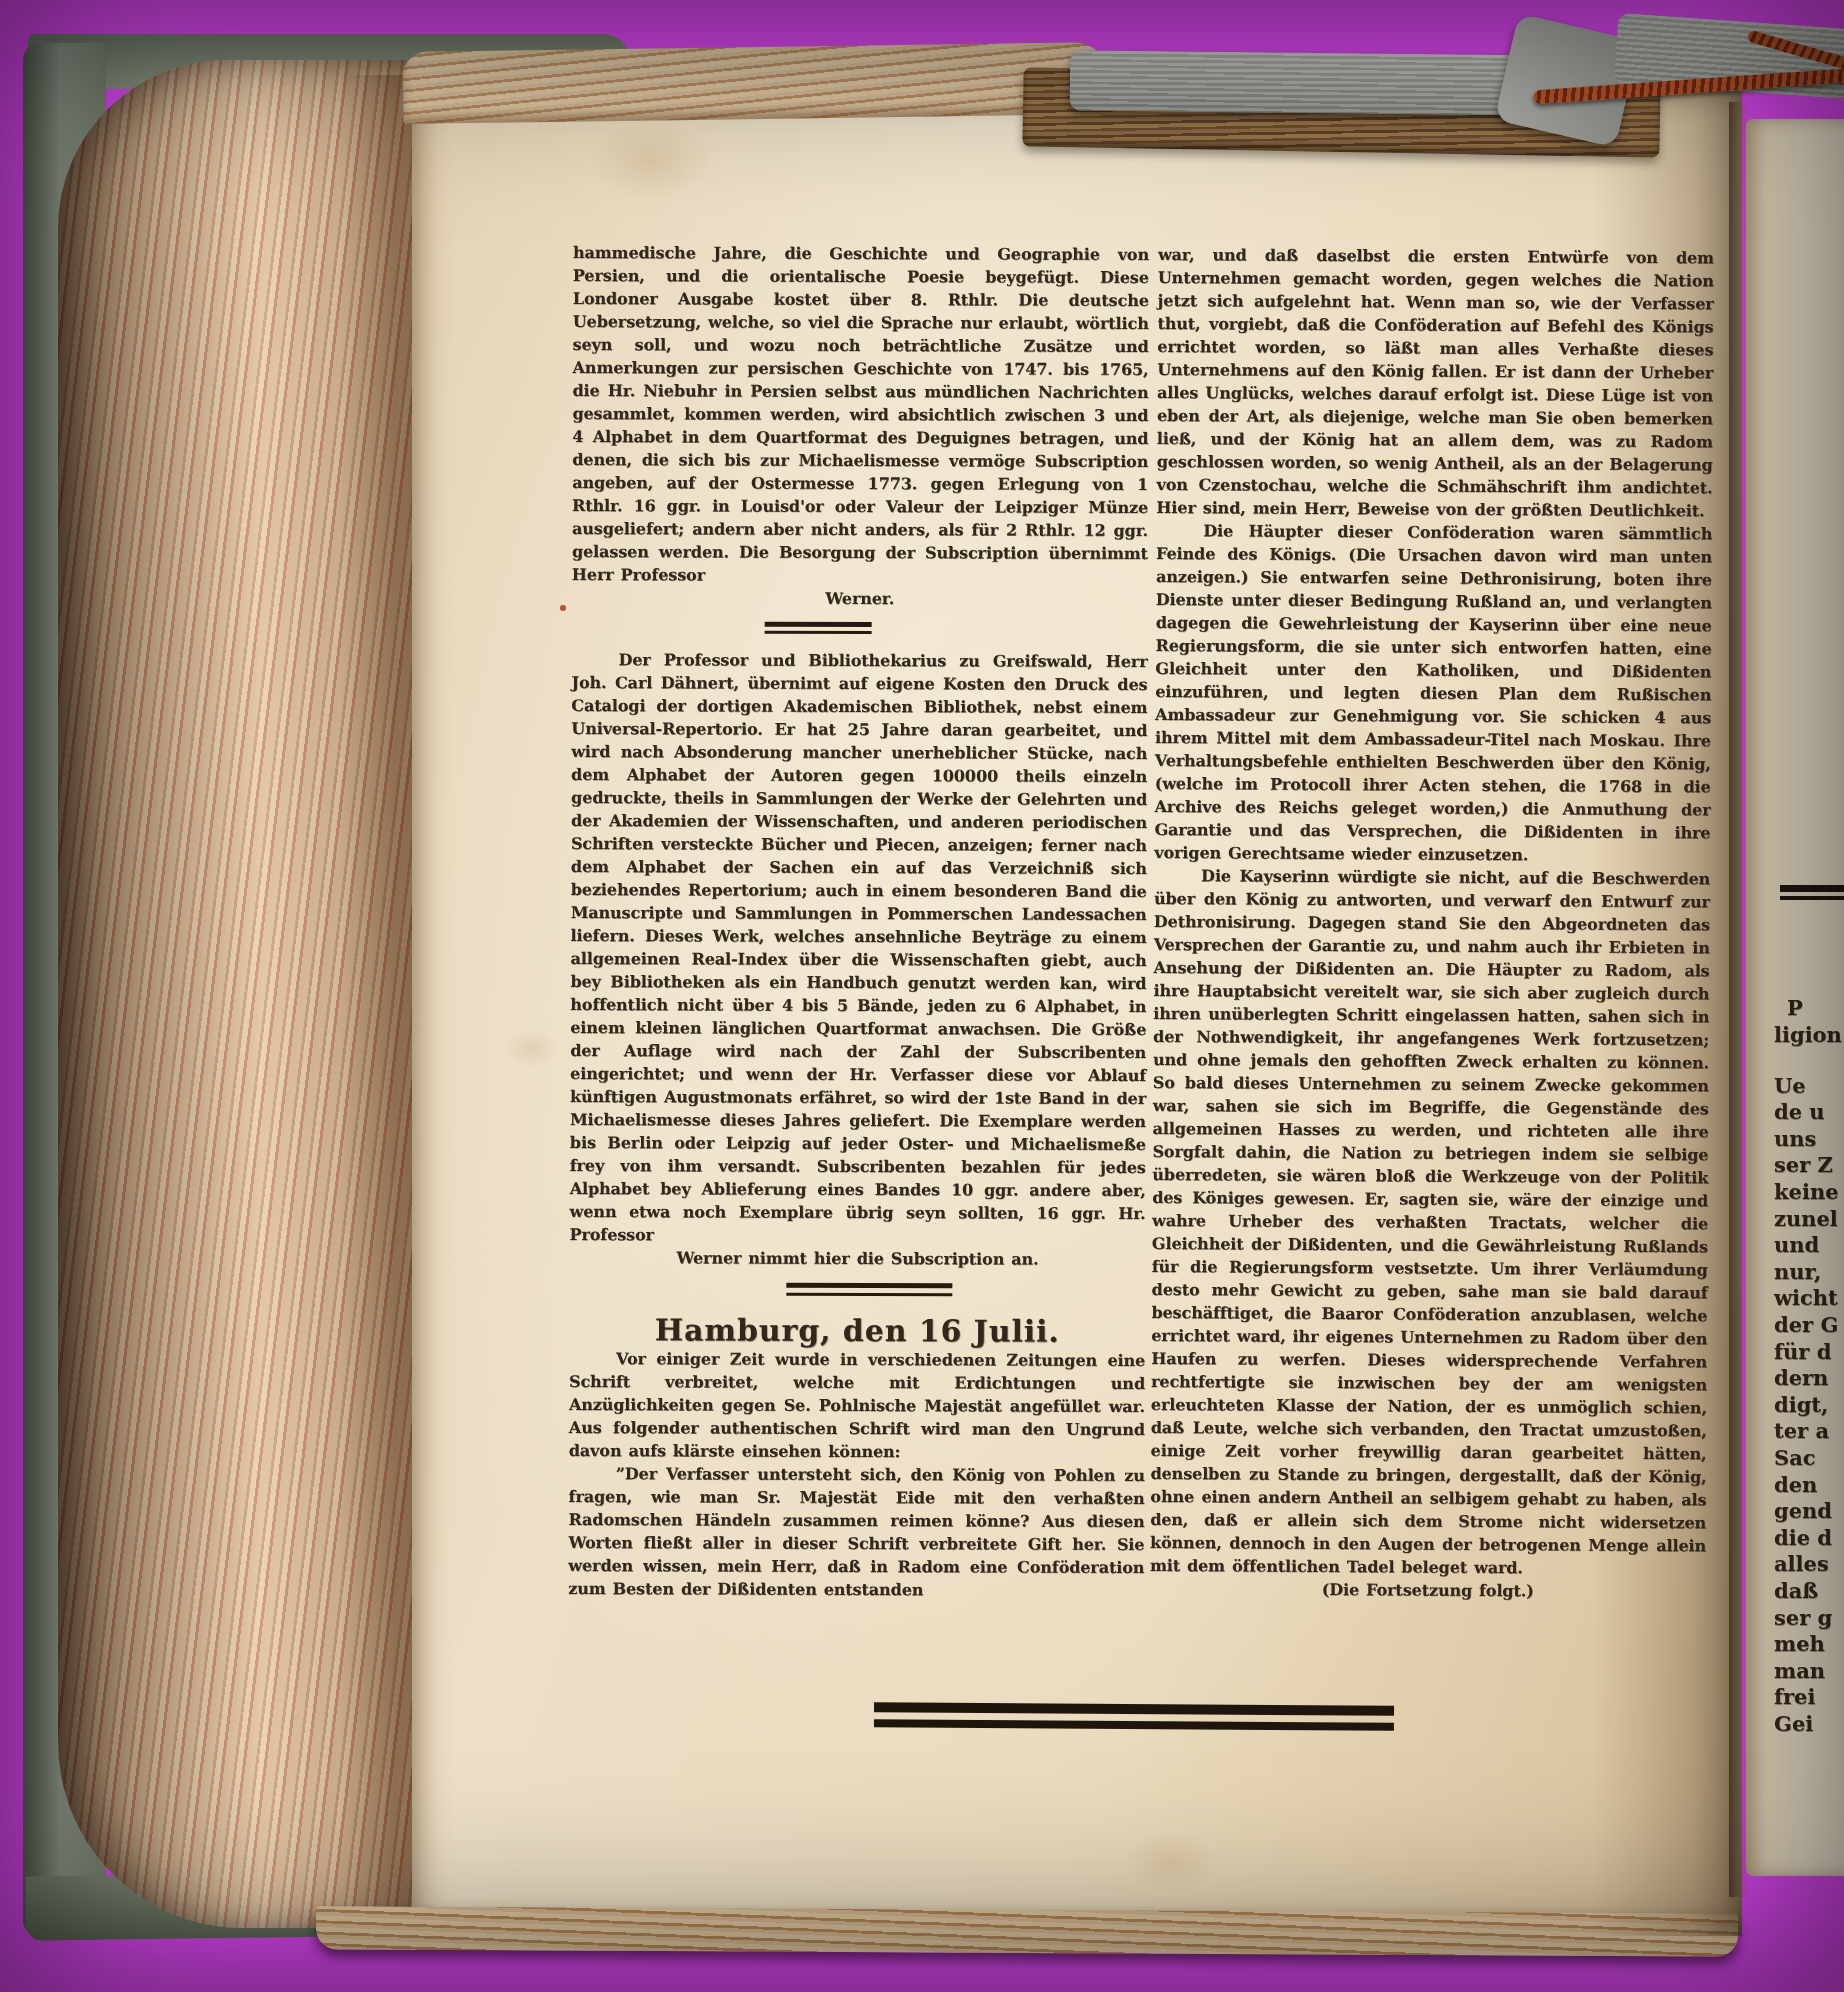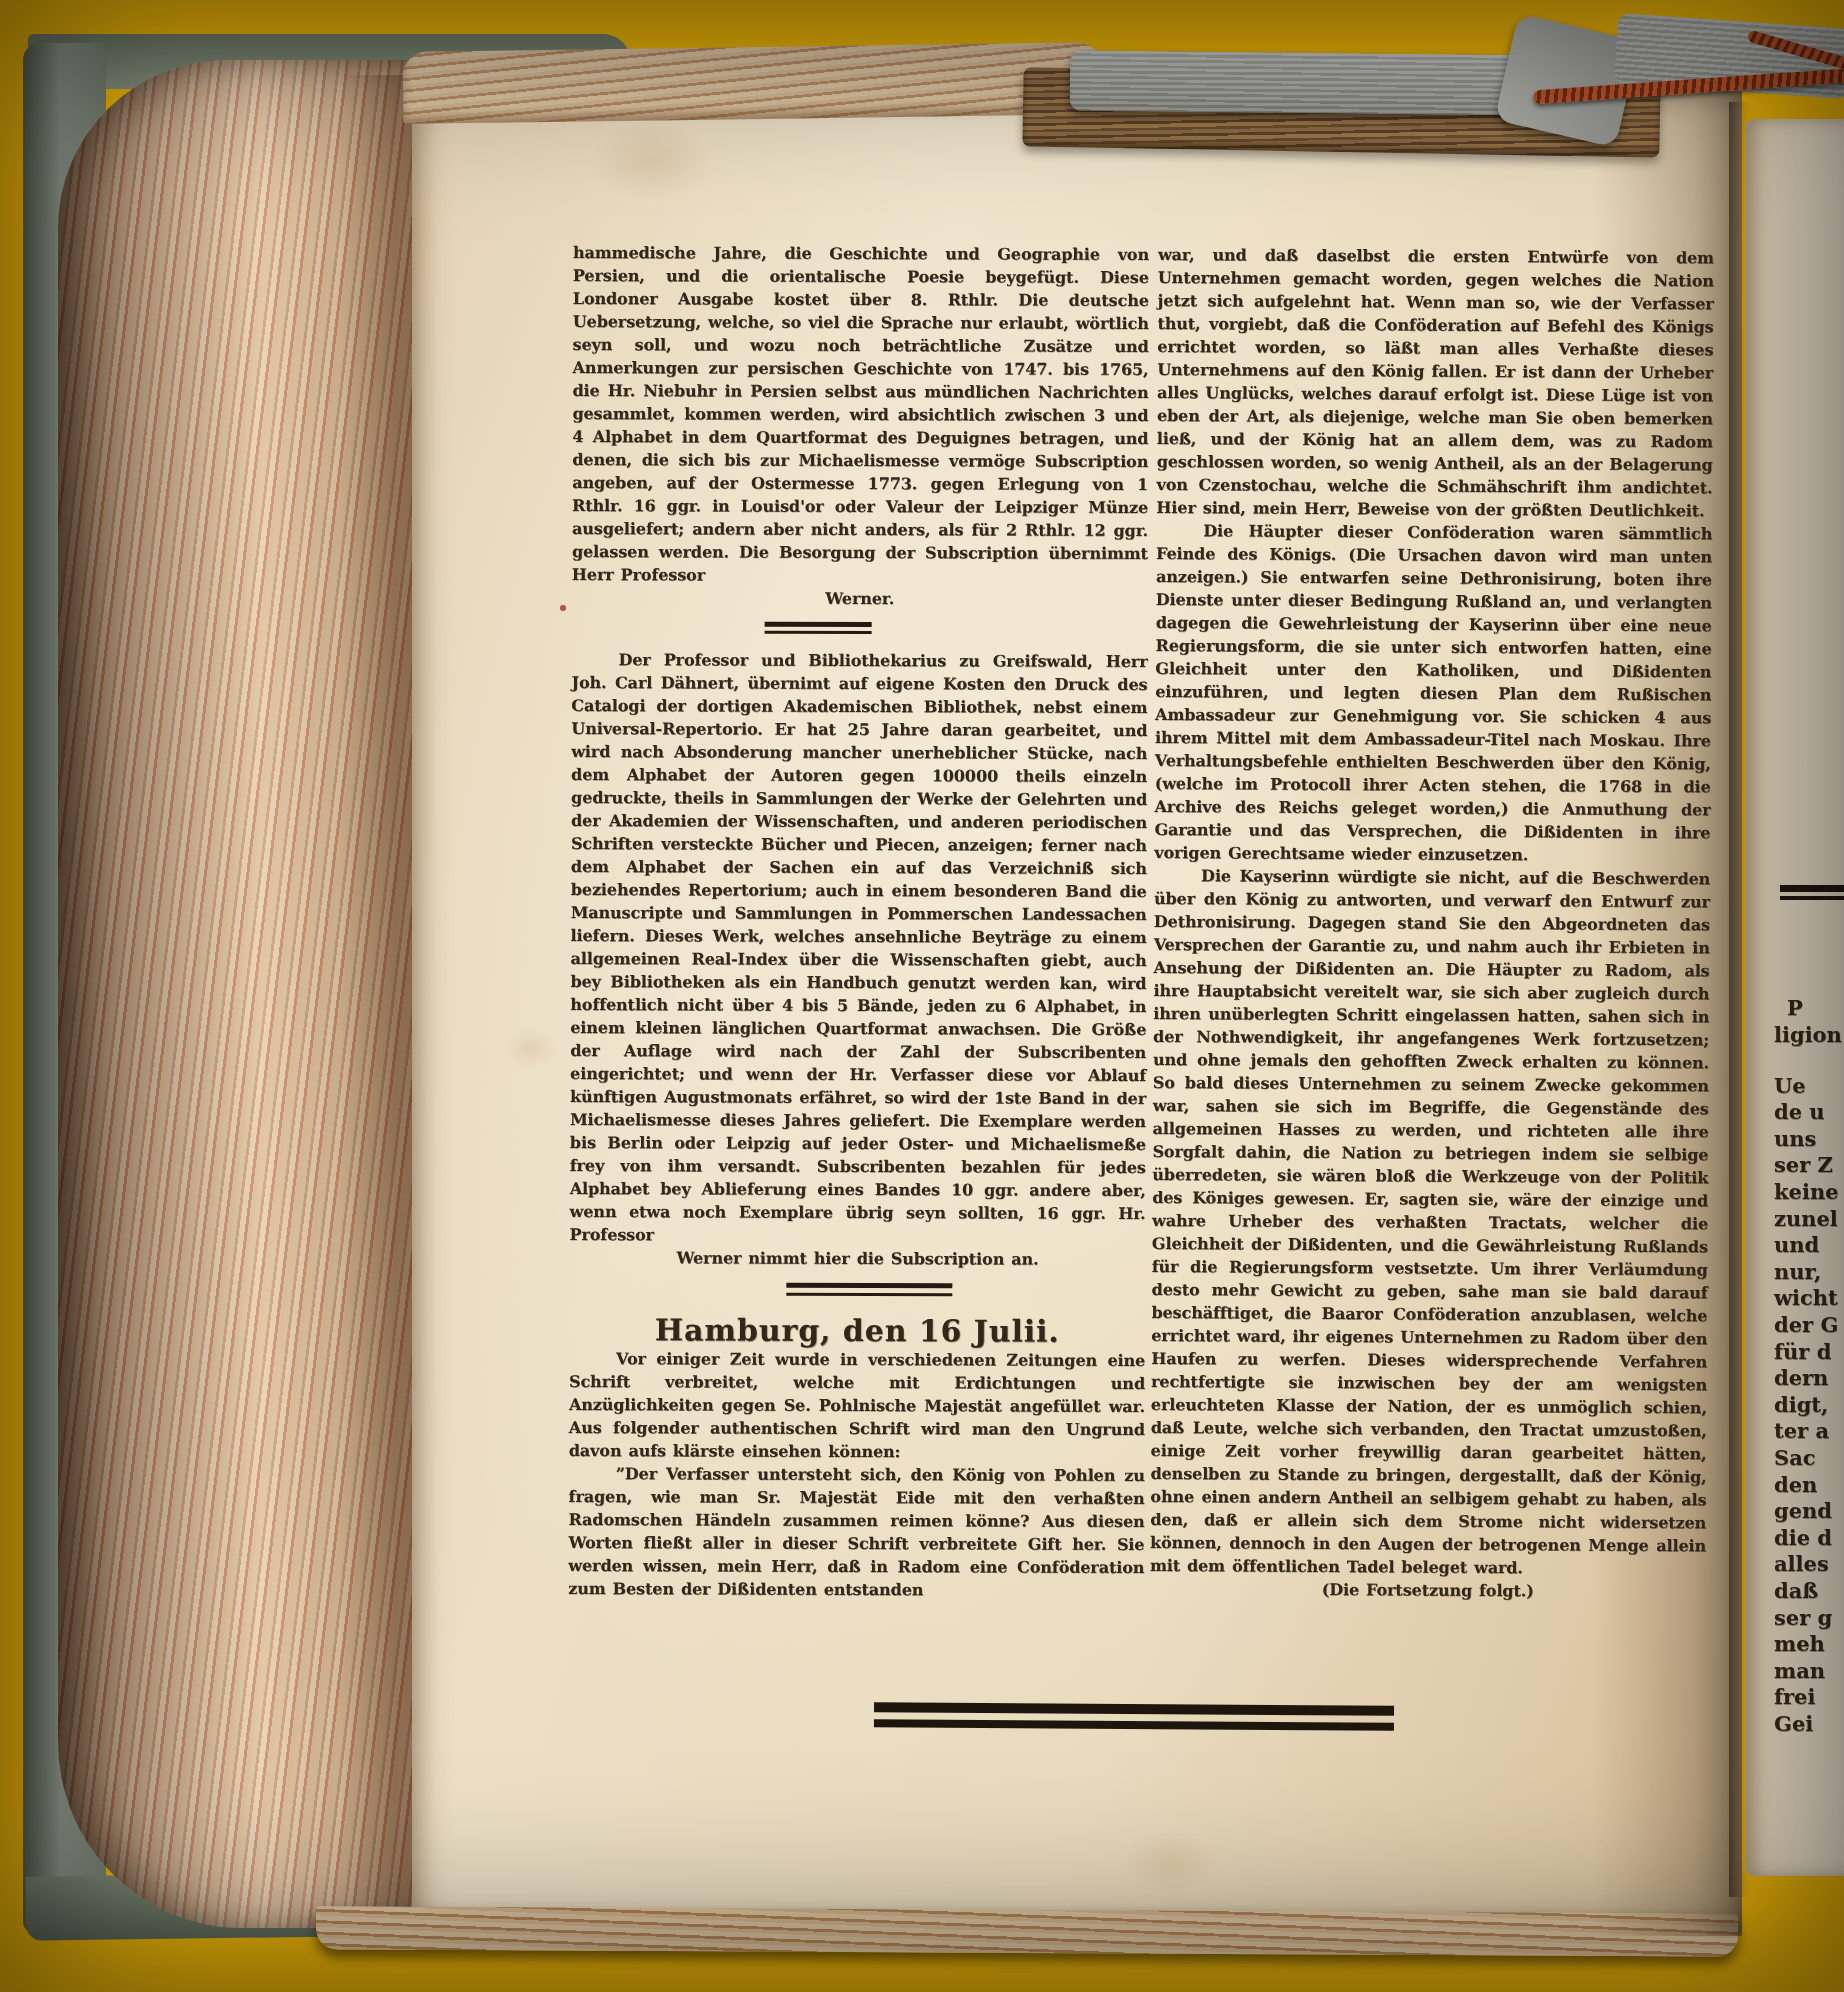--- a/index.html
+++ b/index.html
@@ -1,17 +1,17 @@
 <!DOCTYPE html>
 <html style="font-size:15px"><head>
 <meta charset="utf-8">
 <style>
   html,body{margin:0;padding:0;background:#0b0908;}
   #stage{position:relative;width:1845px;height:1992px;overflow:hidden;
-         background:#eab308;font-family:"DejaVu Serif",serif;}
+         background:#d946ef;font-family:"DejaVu Serif",serif;}
 
   
   .cover-left{position:absolute;left:22.6px;top:43px;width:83px;height:1891px;
     background:linear-gradient(90deg,#55604f,#8f998c 45%,#77816f);
     border-radius:17px 0 0 13px;}
   .cover-top{position:absolute;left:28px;top:34px;width:603px;height:55px;
     background:linear-gradient(#6d7866,#87917f);border-radius:5.6px 28px 0 0;}
   .cover-bottom{position:absolute;left:26px;top:1874px;width:405px;height:64px;
     background:linear-gradient(#7b8574,#5d6756);border-radius:0 0 17px 15px;transform:rotate(-0.8deg);}
   .fore-edges{position:absolute;left:58px;top:60px;width:369px;height:1868px;

